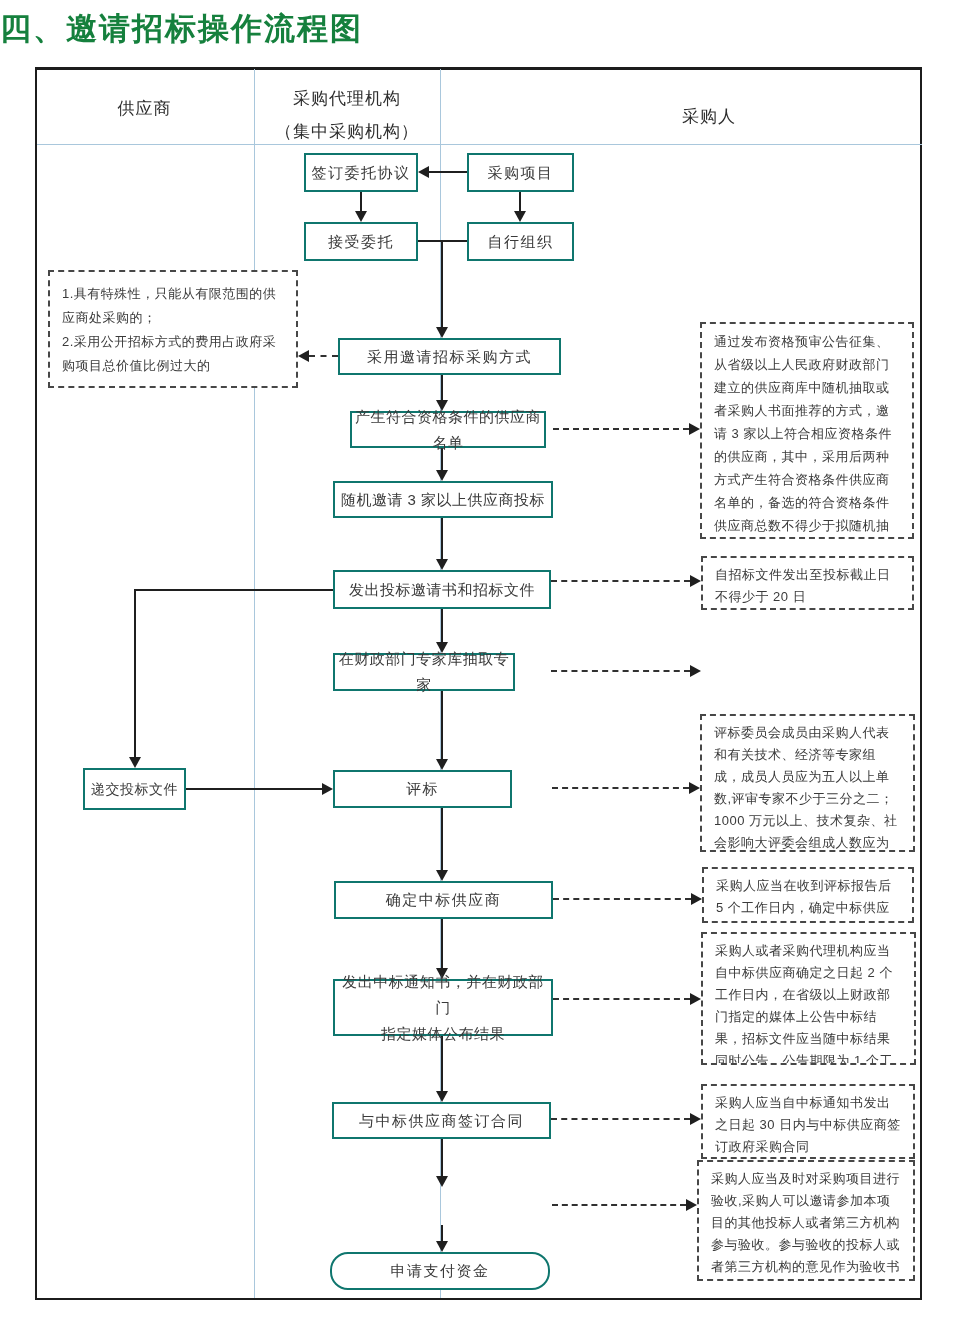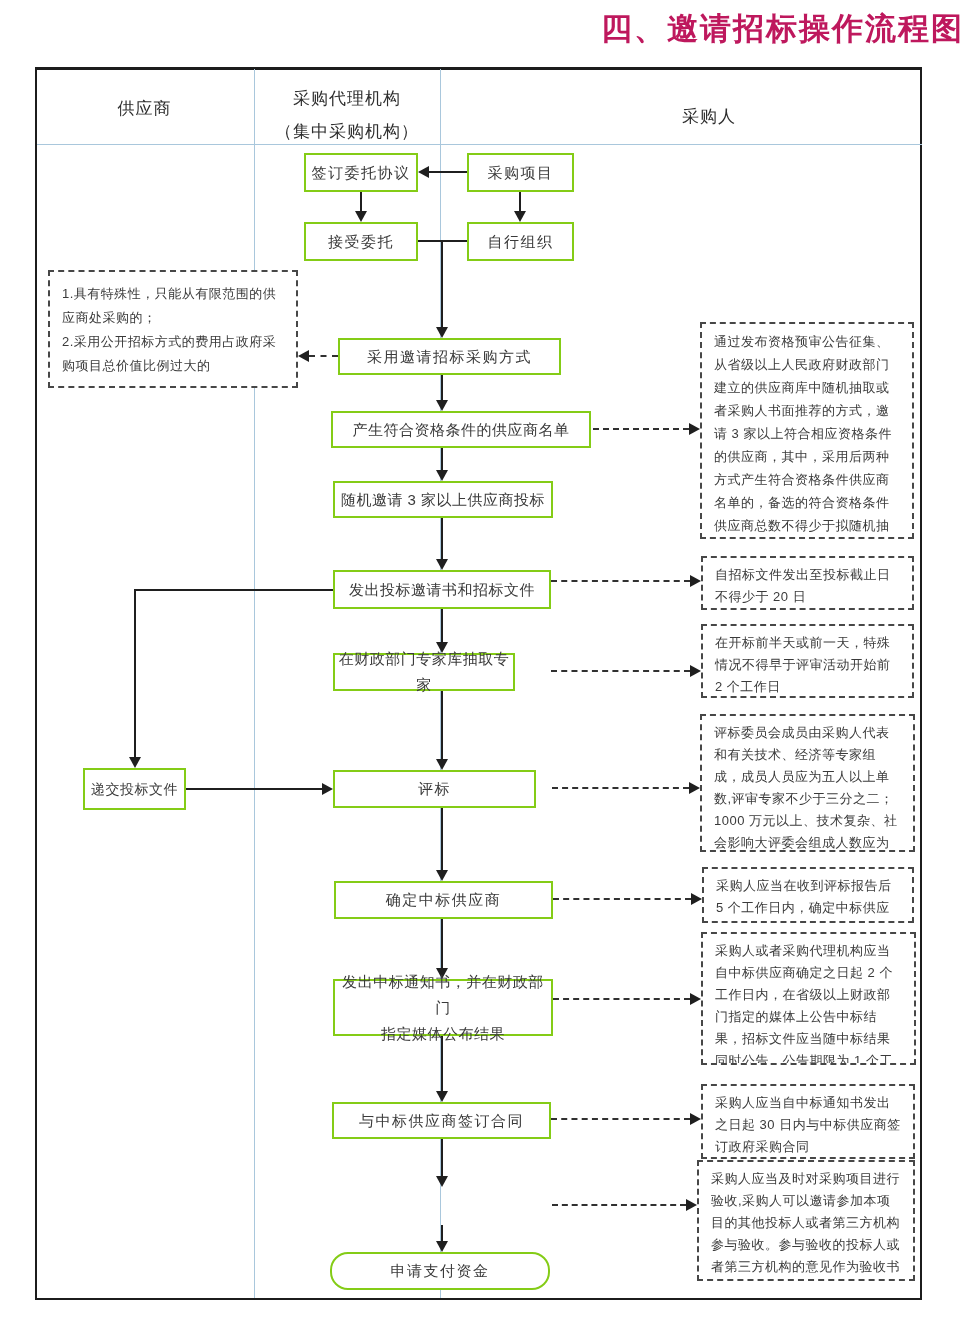--- a/index.html
+++ b/index.html
@@ -4,27 +4,27 @@
 <style>
   :root{
     --c-border:#1f1f1f;
     --c-separator:#a9c7dc;
     --c-text:#3a3a3a;
     --c-background:#ffffff;
   }
   html,body{margin:0;padding:0;}
   body{background:#fff;font-family:"Liberation Sans", sans-serif;}
   .page{position:relative;width:964px;height:1337px;background:var(--c-background);overflow:hidden;color:var(--c-text);}
-  .title{position:absolute;left:0;top:8px;width:964px;text-align:right;font-size:31px;font-weight:bold;color:#be185d;letter-spacing:2px;margin:0;}
+  .title{position:absolute;left:0;top:8px;width:964px;text-align:left;font-size:31px;font-weight:bold;color:#15803d;letter-spacing:2px;margin:0;}
   .frame{position:absolute;left:35px;top:67px;width:887px;height:1233px;border:2px solid #1c1c1c;border-top-width:3px;box-sizing:border-box;}
   .vsep{position:absolute;width:1px;background:var(--c-separator);}
   .hsep{position:absolute;height:1px;background:var(--c-separator);}
   .colhead{position:absolute;text-align:center;font-size:17px;color:#2e2e2e;letter-spacing:1px;}
   .colhead span{display:block;line-height:33px;}
-  .box{position:absolute;border:2px solid #84cc16;background:#fff;box-sizing:border-box;
+  .box{position:absolute;border:2px solid #0f766e;background:#fff;box-sizing:border-box;
        display:flex;flex-direction:column;align-items:center;justify-content:center;
        font-size:15px;color:var(--c-text);letter-spacing:1.5px;text-align:center;line-height:26px;z-index:3;}
   .note{position:absolute;border:2px dashed #474747;background:#fff;box-sizing:border-box;
         font-size:13px;color:var(--c-text);line-height:22px;padding:6px 12px;text-align:left;z-index:3;
         letter-spacing:0.5px;overflow:hidden;}
   .note p{margin:0;}
   .note.l1{line-height:24px;padding:10px 12px;}
   .vline{position:absolute;width:2px;background:var(--c-border);z-index:2;}
   .hline{position:absolute;height:2px;background:var(--c-border);z-index:2;}
   .dline{position:absolute;height:0;border-top:2px dashed #303030;z-index:2;}
@@ -64,36 +64,36 @@
     </div>
   <div class="box" style="left:304px;top:222px;width:114px;height:39px;">
       <span>接受委托</span>
     </div>
   <div class="box" style="left:467px;top:222px;width:107px;height:39px;">
       <span>自行组织</span>
     </div>
   <div class="box" style="left:338px;top:338px;width:223px;height:37px;">
       <span>采用邀请招标采购方式</span>
     </div>
-  <div class="box" style="left:331px;top:411px;width:260px;height:37px;letter-spacing:0.5px;">
+  <div class="box" style="left:350px;top:411px;width:196px;height:37px;letter-spacing:0.5px;">
       <span>产生符合资格条件的供应商名单</span>
     </div>
   <div class="box" style="left:333px;top:481px;width:220px;height:37px;letter-spacing:0.5px;">
       <span>随机邀请 3 家以上供应商投标</span>
     </div>
   <div class="box" style="left:333px;top:570px;width:218px;height:39px;letter-spacing:0.5px;">
       <span>发出投标邀请书和招标文件</span>
     </div>
   <div class="box" style="left:333px;top:653px;width:182px;height:38px;letter-spacing:0.5px;">
       <span>在财政部门专家库抽取专家</span>
     </div>
   <div class="box" style="left:83px;top:768px;width:103px;height:42px;font-size:14px;letter-spacing:0.5px;">
       <span>递交投标文件</span>
     </div>
-  <div class="box" style="left:333px;top:770px;width:203px;height:38px;">
+  <div class="box" style="left:333px;top:770px;width:179px;height:38px;">
       <span>评标</span>
     </div>
   <div class="box" style="left:334px;top:881px;width:219px;height:38px;">
       <span>确定中标供应商</span>
     </div>
   <div class="box" style="left:333px;top:979px;width:220px;height:57px;letter-spacing:0.5px;font-family:Liberation Serif, serif;">
     <span>发出中标通知书，并在财政部门</span>
     <span>指定媒体公布结果</span>
   </div>
   <div class="box" style="left:332px;top:1102px;width:219px;height:37px;">
@@ -106,23 +106,20 @@
   <div class="note l1" style="left:48px;top:270px;width:250px;height:118px;">
     <p>1.具有特殊性，只能从有限范围的供应商处采购的；</p>
     <p>2.采用公开招标方式的费用占政府采购项目总价值比例过大的</p>
   </div>
   <div class="note" style="left:700px;top:322px;width:214px;height:217px;line-height:23px;">
       <p>通过发布资格预审公告征集、从省级以上人民政府财政部门建立的供应商库中随机抽取或者采购人书面推荐的方式，邀请 3 家以上符合相应资格条件的供应商，其中，采用后两种方式产生符合资格条件供应商名单的，备选的符合资格条件供应商总数不得少于拟随机抽取供应商总数的两倍</p>
     </div>
   <div class="note" style="left:701px;top:556px;width:213px;height:54px;">
       <p>自招标文件发出至投标截止日不得少于 20 日</p>
     </div>
-  <div class="note" style="left:701px;top:624px;width:213px;height:74px;">
-      <p>在开标前半天或前一天，特殊情况不得早于评审活动开始前 2 个工作日</p>
-    </div>
   <div class="note" style="left:700px;top:714px;width:215px;height:138px;">
       <p>评标委员会成员由采购人代表和有关技术、经济等专家组成，成员人员应为五人以上单数,评审专家不少于三分之二；1000 万元以上、技术复杂、社会影响大评委会组成人数应为 7 人以上单数</p>
     </div>
   <div class="note" style="left:702px;top:867px;width:212px;height:56px;">
       <p>采购人应当在收到评标报告后 5 个工作日内，确定中标供应商</p>
     </div>
   <div class="note" style="left:701px;top:932px;width:215px;height:133px;">
       <p>采购人或者采购代理机构应当自中标供应商确定之日起 2 个工作日内，在省级以上财政部门指定的媒体上公告中标结果，招标文件应当随中标结果同时公告，公告期限为 1 个工作日</p>
     </div>
   <div class="note" style="left:701px;top:1084px;width:214px;height:75px;">

